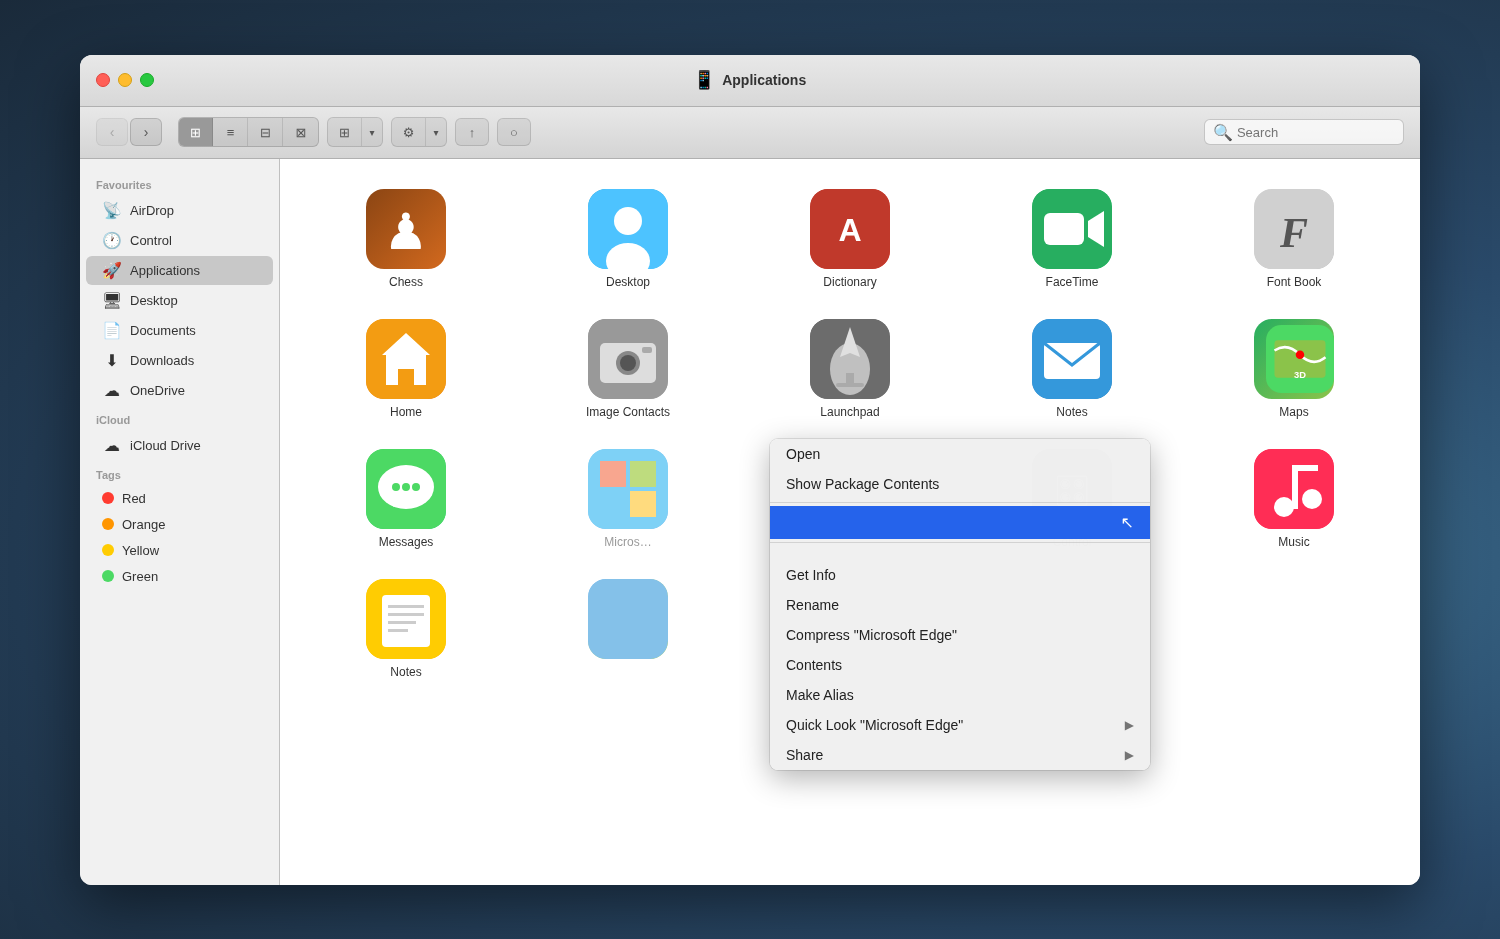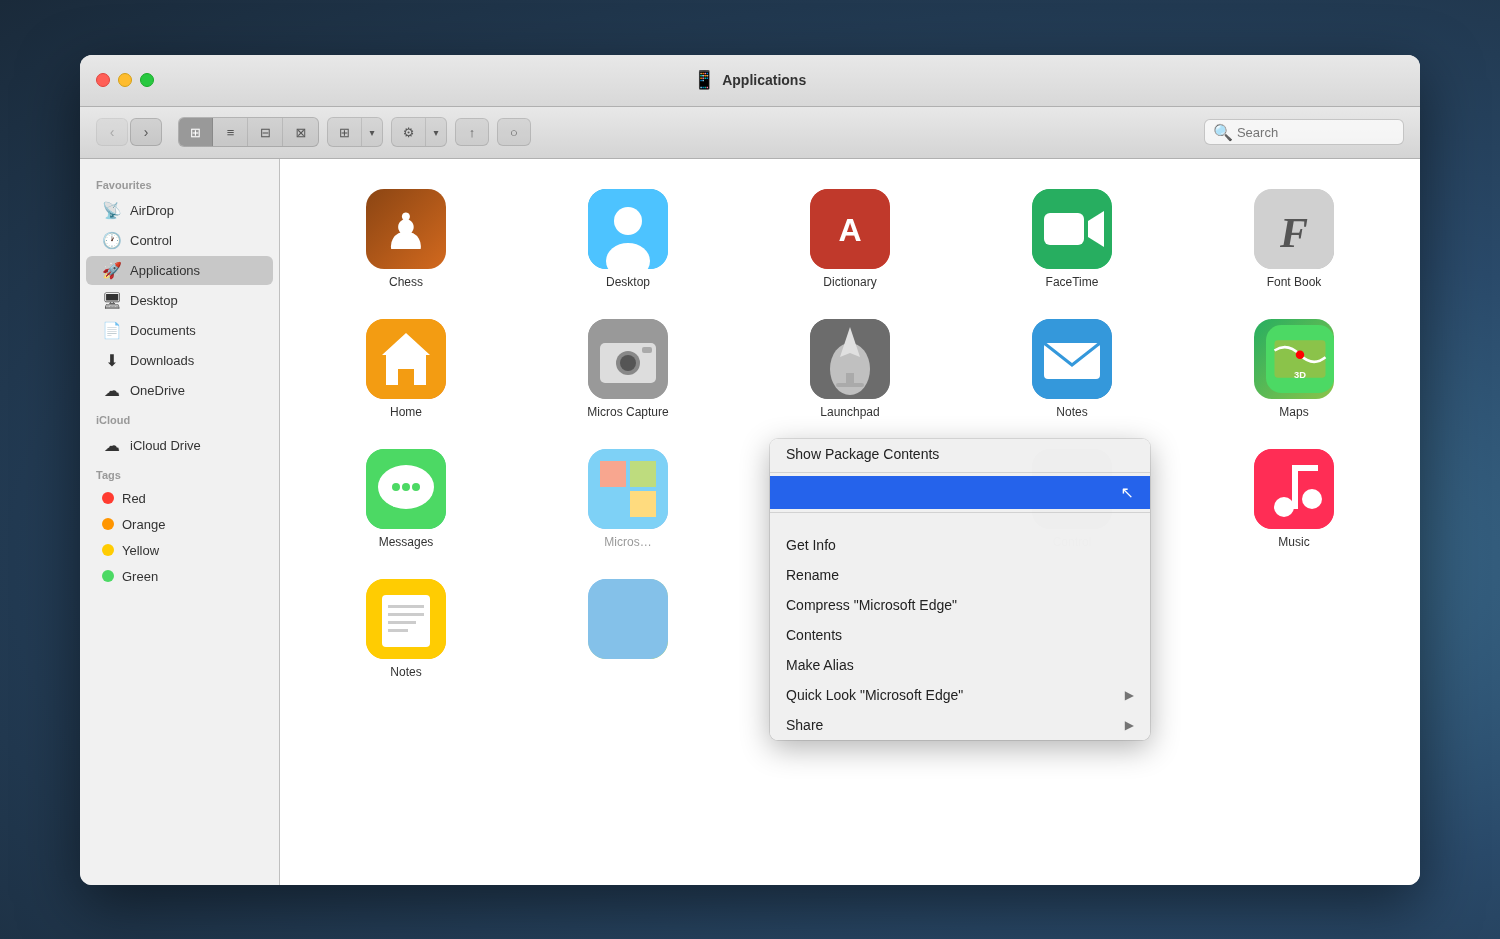--- a/index.html
+++ b/index.html
@@ -547,21 +547,21 @@
       <div class="file-item">
         <div class="app-icon icon-imagecapture">
           <svg width="80" height="80" viewBox="0 0 80 80">
             <rect width="80" height="80" rx="18" fill="#999"></rect>
             <rect x="12" y="24" width="56" height="40" rx="5" fill="#ddd"></rect>
             <circle cx="40" cy="44" r="12" fill="#888"></circle>
             <circle cx="40" cy="44" r="8" fill="#555"></circle>
             <rect x="54" y="28" width="10" height="6" rx="2" fill="#aaa"></rect>
           </svg>
         </div>
-        <span class="file-label">Micros Capture</span>
+        <span class="file-label">Image Contacts</span>
       </div>
 
       <div class="file-item">
         <div class="app-icon icon-launchpad">
           <svg width="80" height="80" viewBox="0 0 80 80">
             <rect width="80" height="80" rx="18" fill="#6c6c6c"></rect>
             <ellipse cx="40" cy="50" rx="20" ry="26" fill="#c0c0c0"></ellipse>
             <polygon points="40,8 50,38 40,34 30,38" fill="#e0e0e0"></polygon>
             <rect x="36" y="54" width="8" height="14" fill="#aaa"></rect>
             <rect x="26" y="64" width="28" height="4" rx="2" fill="#aaa"></rect>
@@ -666,20 +666,23 @@
           <svg width="80" height="80" viewBox="0 0 80 80">
             <rect width="80" height="80" rx="18" fill="#3498db"></rect>
           </svg>
         </div>
         <span class="file-label"></span>
       </div>
 
       <div class="context-menu-overlay">
         <div class="context-menu">
 
+          <div class="context-menu-item">
+            <span>Open</span>
+          </div>
 
           <div class="context-menu-item">
             <span>Show Package Contents</span>
           </div>
 
           <div class="context-menu-separator"></div>
 
           <div class="context-menu-item highlighted">
             <span></span>
             <span style="font-size:16px; margin-left:10px;">↖</span>

